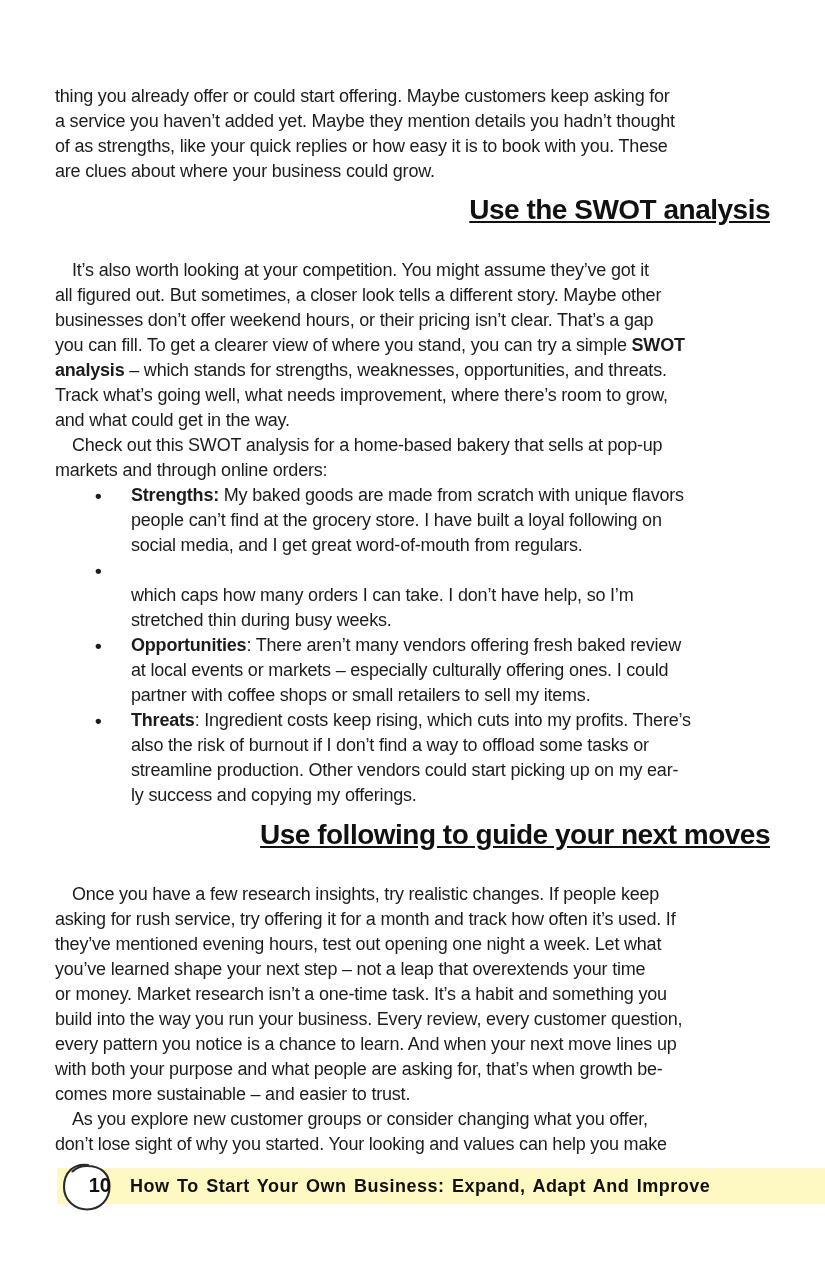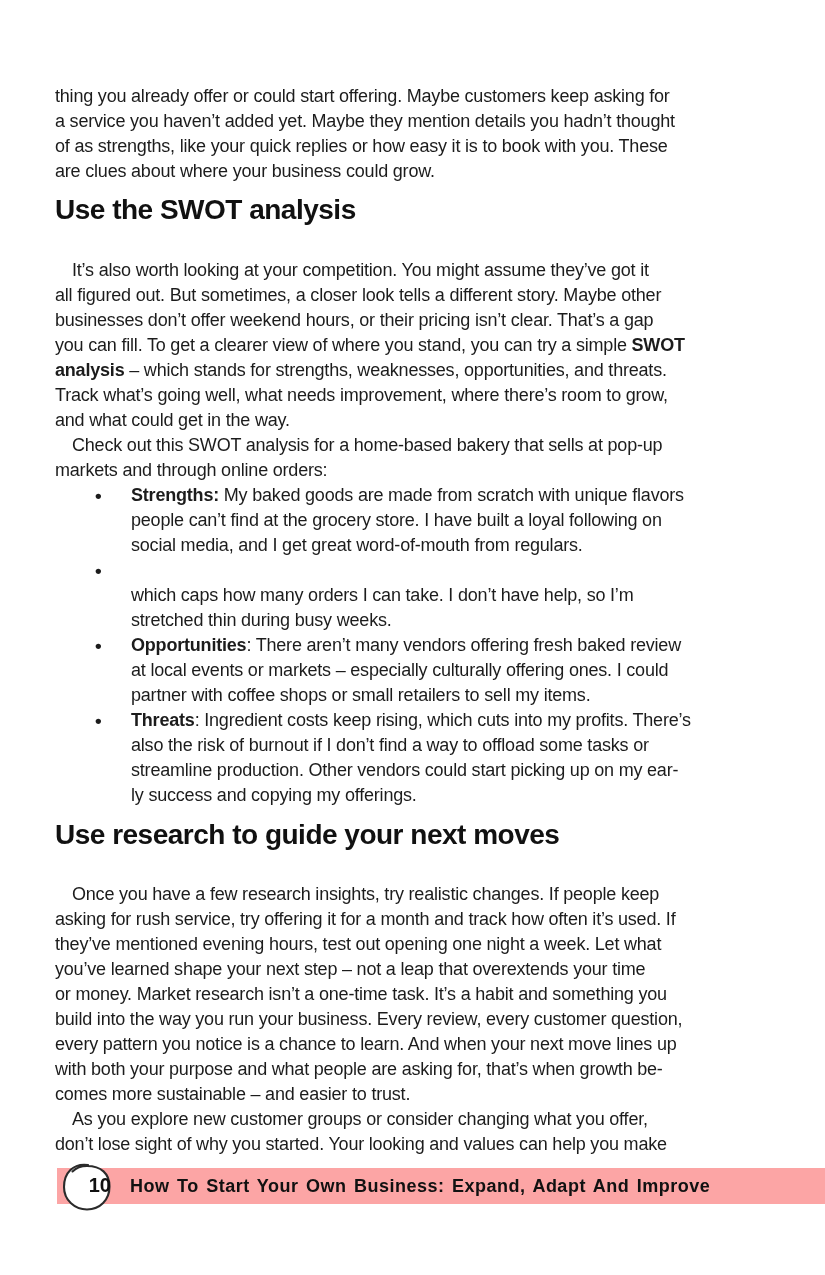--- a/index.html
+++ b/index.html
@@ -25,22 +25,23 @@
   }
   .para .ln { white-space: nowrap; }
   .para .b { font-weight: bold; }
   .ind { text-indent: 17px; }
   .heading {
     margin: 8px 0 30px;
     font-size: 28px;
     line-height: 36px;
     font-weight: bold;
     letter-spacing: -0.5px;
-    text-align: left;
+    text-align: right;
     color: #111111;
+    text-decoration: underline;
   }
   .heading2 { margin: 9px 0 29px; }
   .bullet-list { margin: 0; padding: 0; list-style: none; }
   .bullet-item {
     position: relative;
     margin: 0;
     padding-left: 76px;
     font-size: 18px;
     line-height: 25px;
     letter-spacing: -0.2px;
@@ -50,21 +51,21 @@
     left: 40px; top: 0;
     font-weight: bold;
     font-size: 19px;
   }
   .bullet-item .ln { white-space: nowrap; }
   .bullet-item .b { font-weight: bold; }
   .footer-bar {
     position: absolute;
     left: 57px; right: 0; top: 1168px;
     height: 36px;
-    background: #fca5a5;
+    background: #fef9c3;
   }
   .footer-title {
     margin: 0;
     padding-left: 73px;
     font-size: 18px;
     line-height: 36px;
     font-weight: bold;
     letter-spacing: 0.5px;
     word-spacing: 2px;
     color: #111111;
@@ -113,21 +114,21 @@
       <li class="bullet-item">
         <span class="marker">•</span>
         <span><span class="ln"><span class="b">Opportunities</span><span>: There aren’t many vendors offering fresh baked review</span></span><br><span class="ln"><span>at local events or markets – especially culturally offering ones. I could</span></span><br><span class="ln"><span>partner with coffee shops or small retailers to sell my items.</span></span></span>
       </li>
       <li class="bullet-item">
         <span class="marker">•</span>
         <span><span class="ln"><span class="b">Threats</span><span>: Ingredient costs keep rising, which cuts into my profits. There’s</span></span><br><span class="ln"><span>also the risk of burnout if I don’t find a way to offload some tasks or</span></span><br><span class="ln"><span>streamline production. Other vendors could start picking up on my ear-</span></span><br><span class="ln"><span>ly success and copying my offerings.</span></span></span>
       </li>
     </ul>
 
-    <h2 class="heading heading2">Use research to guide your next moves</h2>
+    <h2 class="heading heading2">Use following to guide your next moves</h2>
 
     <p class="para ind"><span class="ln"><span>Once you have a few research insights, try realistic changes. If people keep</span></span><br><span class="ln"><span>asking for rush service, try offering it for a month and track how often it’s used. If</span></span><br><span class="ln"><span>they’ve mentioned evening hours, test out opening one night a week. Let what</span></span><br><span class="ln"><span>you’ve learned shape your next step – not a leap that overextends your time</span></span><br><span class="ln"><span>or money. Market research isn’t a one-time task. It’s a habit and something you</span></span><br><span class="ln"><span>build into the way you run your business. Every review, every customer question,</span></span><br><span class="ln"><span>every pattern you notice is a chance to learn. And when your next move lines up</span></span><br><span class="ln"><span>with both your purpose and what people are asking for, that’s when growth be-</span></span><br><span class="ln"><span>comes more sustainable – and easier to trust.</span></span></p>
 
     <p class="para ind"><span class="ln"><span>As you explore new customer groups or consider changing what you offer,</span></span><br><span class="ln"><span>don’t lose sight of why you started. Your looking and values can help you make</span></span></p>
 
   </div>
 
   <div class="footer-bar">
     <p class="footer-title">How To Start Your Own Business: Expand, Adapt And Improve</p>
   </div>

